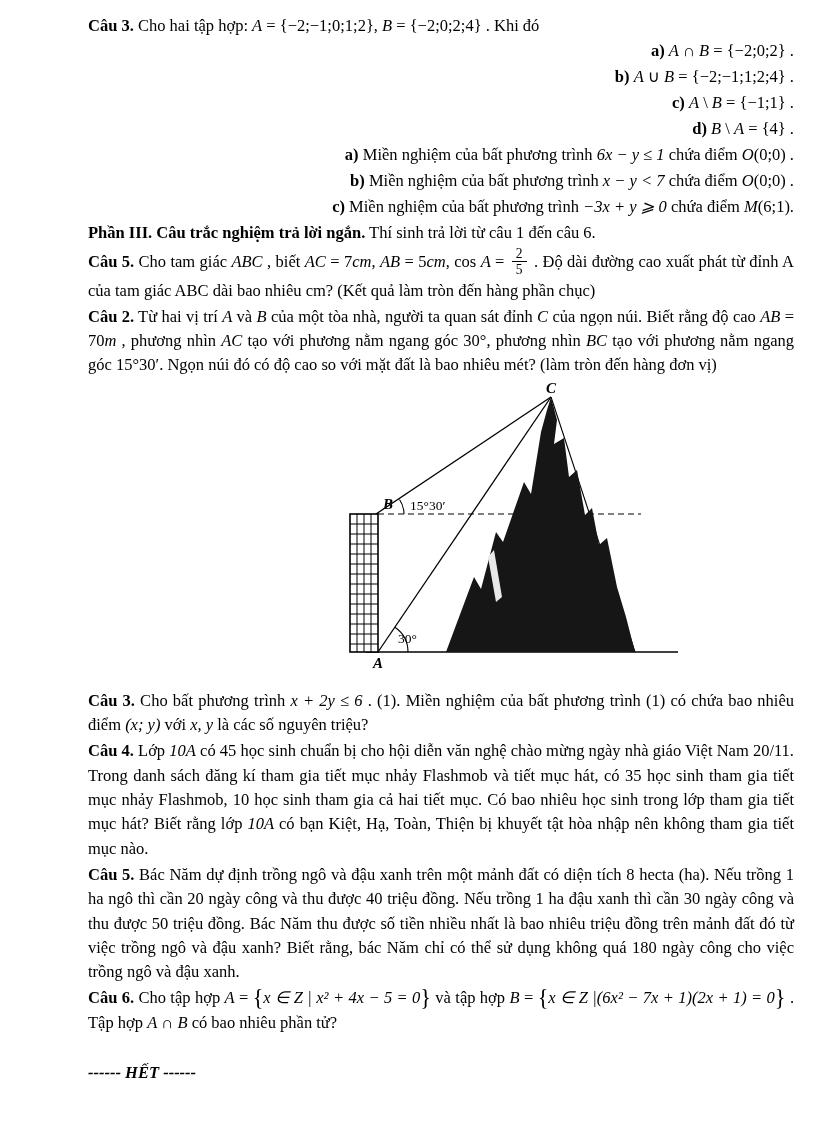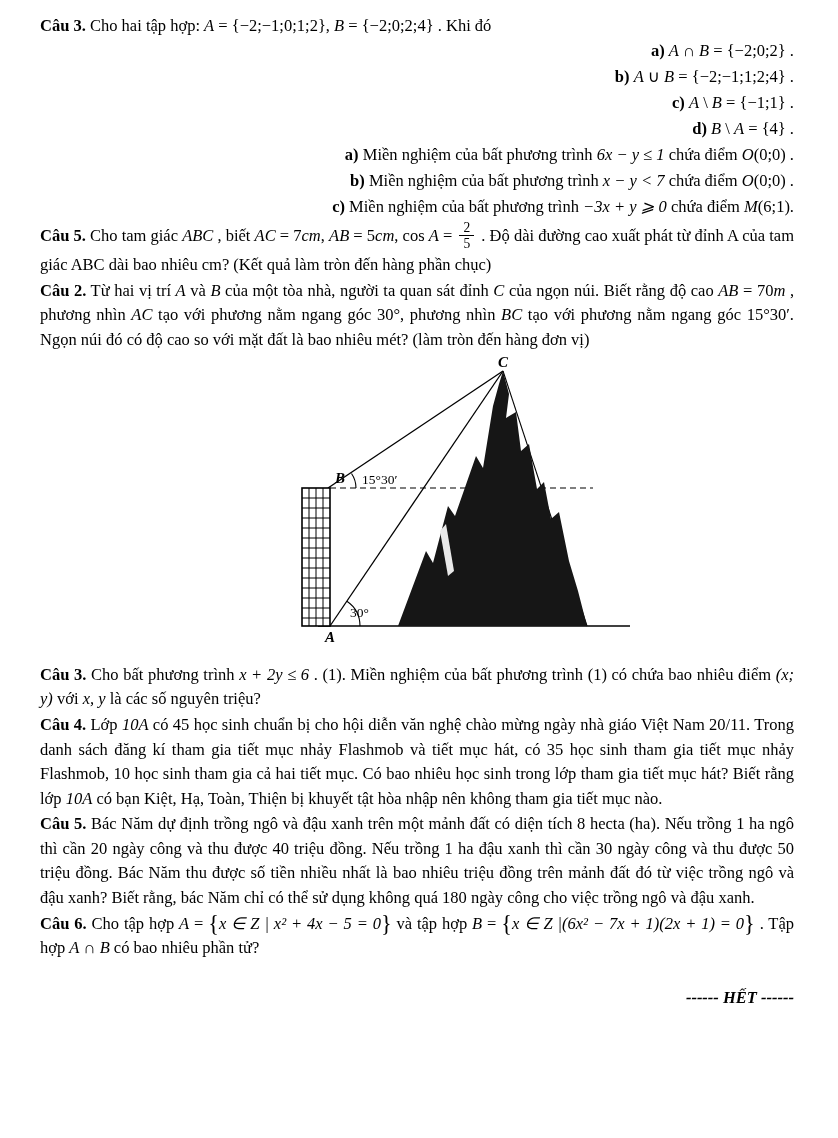--- a/index.html
+++ b/index.html
@@ -2,24 +2,24 @@
 <html><head>
 <meta charset="utf-8">
 <style>
   * { margin: 0; padding: 0; box-sizing: border-box; }
   html, body { background: #ffffff; }
   body {
     width: 838px; height: 1138px; overflow: hidden;
     font-family: "Liberation Serif", serif;
     font-size: 16.5px; color: #000;
   }
-  .page { padding: 12px 44px 0 40px; }
+  .page { padding: 12px 44px 0 40px; margin-left: 48px; }
   p.para { line-height: 1.48; text-align: justify; margin: 1.5px 0; }
   p.para.indent { margin-left: 20px; text-align: right; }
-  p.para.center { text-align: right; margin-top: 26px; }
+  p.para.center { text-align: left; margin-top: 26px; }
   .b  { font-weight: bold; }
   .i  { font-style: italic; }
   .bi { font-weight: bold; font-style: italic; }
   .br { font-size: 1.35em; vertical-align: -0.08em; line-height: 1; }
   .frac {
     display: inline-flex; flex-direction: column; text-align: center;
     vertical-align: middle; font-size: 0.82em; line-height: 1.15;
     margin: 0 3px; position: relative; top: -1px;
   }
   .frac .num { border-bottom: 1.2px solid #000; padding: 0 4px; }
@@ -36,20 +36,21 @@
 
   <div id="content-top">
       <p class="para"><span class="b">Câu 3.</span><span> Cho hai tập hợp:  </span><span class="i">A</span><span> = {−2;−1;0;1;2}, </span><span class="i">B</span><span> = {−2;0;2;4} . Khi đó</span></p>
       <p class="para indent"><span class="b">a)</span><span> </span><span class="i">A</span><span> ∩ </span><span class="i">B</span><span> = {−2;0;2} .</span></p>
       <p class="para indent"><span class="b">b)</span><span> </span><span class="i">A</span><span> ∪ </span><span class="i">B</span><span> = {−2;−1;1;2;4} .</span></p>
       <p class="para indent"><span class="b">c)</span><span> </span><span class="i">A</span><span> \ </span><span class="i">B</span><span> = {−1;1} .</span></p>
       <p class="para indent"><span class="b">d)</span><span> </span><span class="i">B</span><span> \ </span><span class="i">A</span><span> = {4} .</span></p>
       <p class="para indent"><span class="b">a)</span><span> Miền nghiệm của bất phương trình </span><span class="i">6x − y ≤ 1</span><span> chứa điểm </span><span class="i">O</span><span>(0;0) .</span></p>
       <p class="para indent"><span class="b">b)</span><span> Miền nghiệm của bất phương trình </span><span class="i">x − y &lt; 7</span><span> chứa điểm </span><span class="i">O</span><span>(0;0) .</span></p>
       <p class="para indent"><span class="b">c)</span><span> Miền nghiệm của bất phương trình </span><span class="i">−3x + y ⩾ 0</span><span> chứa điểm </span><span class="i">M</span><span>(6;1).</span></p>
+      <p class="para"><span class="b">Phần III. Câu trắc nghiệm trả lời ngắn.</span><span> Thí sinh trả lời từ câu 1 đến câu 6.</span></p>
       <p class="para"><span class="b">Câu 5.</span><span> Cho tam giác </span><span class="i">ABC</span><span> , biết </span><span class="i">AC</span><span> = 7</span><span class="i">cm</span><span>, </span><span class="i">AB</span><span> = 5</span><span class="i">cm</span><span>, cos </span><span class="i">A</span><span> = </span><span class="frac">
           <span class="num">2</span>
           <span class="den">5</span>
         </span><span> . Độ dài đường cao xuất phát từ đỉnh A của tam giác ABC dài bao nhiêu cm? (Kết quả làm tròn đến hàng phần chục)</span></p>
       <p class="para"><span class="b">Câu 2.</span><span> Từ hai vị trí </span><span class="i">A</span><span> và </span><span class="i">B</span><span> của một tòa nhà, người ta quan sát đỉnh </span><span class="i">C</span><span> của ngọn núi. Biết rằng độ cao </span><span class="i">AB</span><span> = 70</span><span class="i">m</span><span> , phương nhìn </span><span class="i">AC</span><span> tạo với phương nằm ngang góc 30°, phương nhìn </span><span class="i">BC</span><span> tạo với phương nằm ngang góc 15°30′. Ngọn núi đó có độ cao so với mặt đất là bao nhiêu mét? (làm tròn đến hàng đơn vị)</span></p>
     </div>
 
   <div class="figure">
     <svg width="360" height="300" viewBox="0 0 360 300">
 

